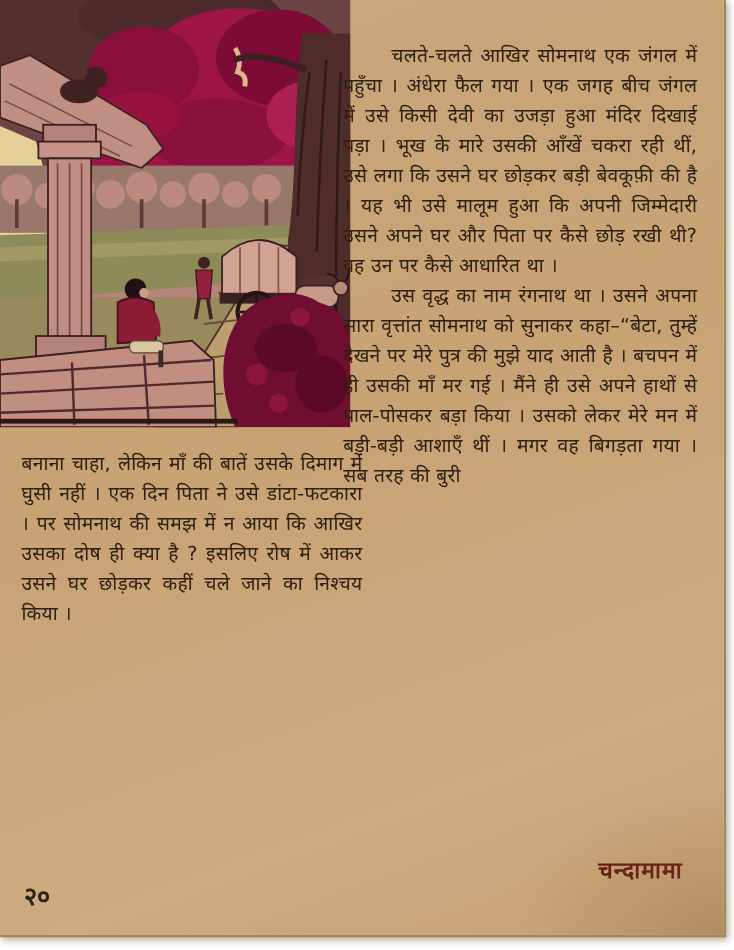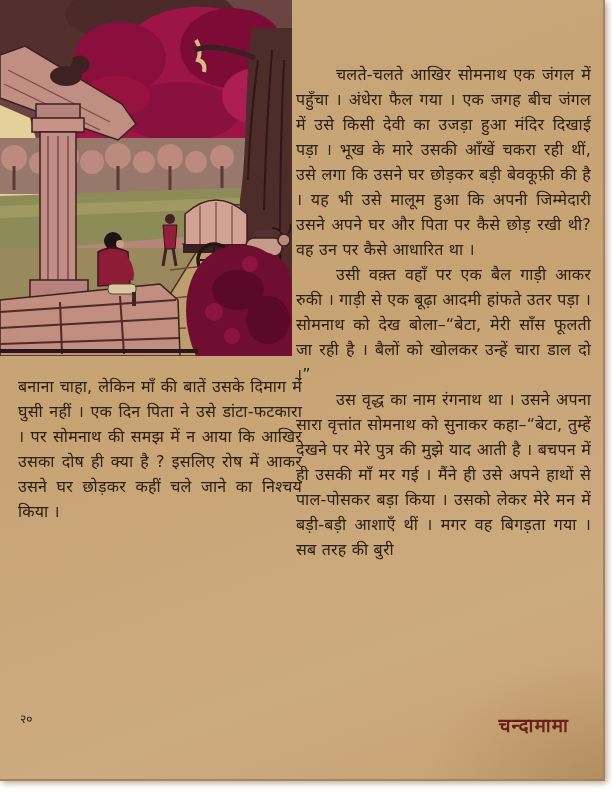--- a/index.html
+++ b/index.html
@@ -22,27 +22,27 @@
   }
   .illustration{
     position:absolute;left:0;top:0;width:292px;height:356px;
   }
   .illustration svg{display:block;width:100%;height:100%;}
   .col{
     position:absolute;color:#2e2013;
     font-size:16px;line-height:25px;text-align:justify;
     letter-spacing:.2px;
   }
-  .col-right{left:296px;top:34px;width:295px;margin-top:28px;}
+  .col-right{left:286px;top:34px;width:295px;}
   .col-left{left:18px;top:358px;width:284px;margin-top:16px;}
   .col p{margin:0;}
   .col p.indent{text-indent:40px;}
   .page-number{
-    position:absolute;left:20px;top:710px;
-    font-size:12px;font-weight:normal;color:#2e2013;
+    position:absolute;left:20px;top:732px;
+    font-size:21px;font-weight:bold;color:#2e2013;
   }
   .magazine-logo{
     position:absolute;right:34px;top:712px;
     font-size:19px;font-weight:bold;color:#641510;
     letter-spacing:1px;
   }
 </style>
 </head>
 <body>
 
@@ -184,21 +184,20 @@
       <circle cx="214" cy="312" r="9" fill="#8c1540"></circle>
         <circle cx="250" cy="264" r="8" fill="#8c1540"></circle>
       <circle cx="232" cy="336" r="8" fill="#8c1540"></circle>
 
       <rect x="0" y="349" width="198" height="4" fill="#2c1717"></rect>
     </svg>
   </div>
 
   <div class="col col-right">
     <p class="indent">चलते-चलते आखिर सोमनाथ एक जंगल में पहुँचा ।  अंधेरा फैल गया ।  एक जगह बीच जंगल में उसे किसी देवी का उजड़ा हुआ मंदिर दिखाई पड़ा ।  भूख के मारे उसकी आँखें चकरा रही थीं, उसे लगा कि उसने घर छोड़कर बड़ी बेवकूफ़ी की है ।  यह भी उसे मालूम हुआ कि अपनी जिम्मेदारी उसने अपने घर और पिता पर कैसे छोड़ रखी थी? वह उन पर कैसे आधारित था ।</p>
-    <p class="indent">उसी वक़्त वहाँ पर एक बैल गाड़ी आकर रुकी ।  गाड़ी से एक बूढ़ा आदमी हांफते उतर पड़ा ।  सोमनाथ को देख बोला–“बेटा, मेरी साँस फूलती जा रही है ।  बैलों को खोलकर उन्हें चारा डाल दो ।”</p>
     <p class="indent">उस वृद्ध का नाम रंगनाथ था ।  उसने अपना सारा वृत्तांत सोमनाथ को सुनाकर कहा–“बेटा, तुम्हें देखने पर मेरे पुत्र की मुझे याद आती है ।  बचपन में ही उसकी माँ मर गई ।  मैंने ही उसे अपने हाथों से पाल-पोसकर बड़ा किया ।  उसको लेकर मेरे मन में बड़ी-बड़ी आशाएँ थीं ।  मगर वह बिगड़ता गया ।  सब तरह की बुरी</p>
   </div>
 
   <div class="col col-left">
     <p>बनाना चाहा, लेकिन माँ की बातें उसके दिमाग में घुसी नहीं । एक दिन पिता ने उसे डांटा-फटकारा ।  पर सोमनाथ की समझ में न आया कि आखिर उसका दोष ही क्या है ?  इसलिए रोष में आकर उसने घर छोड़कर कहीं चले जाने का निश्चय किया ।</p>
   </div>
 
   <div class="page-number">२०</div>
   <div class="magazine-logo">चन्दामामा</div>
 

